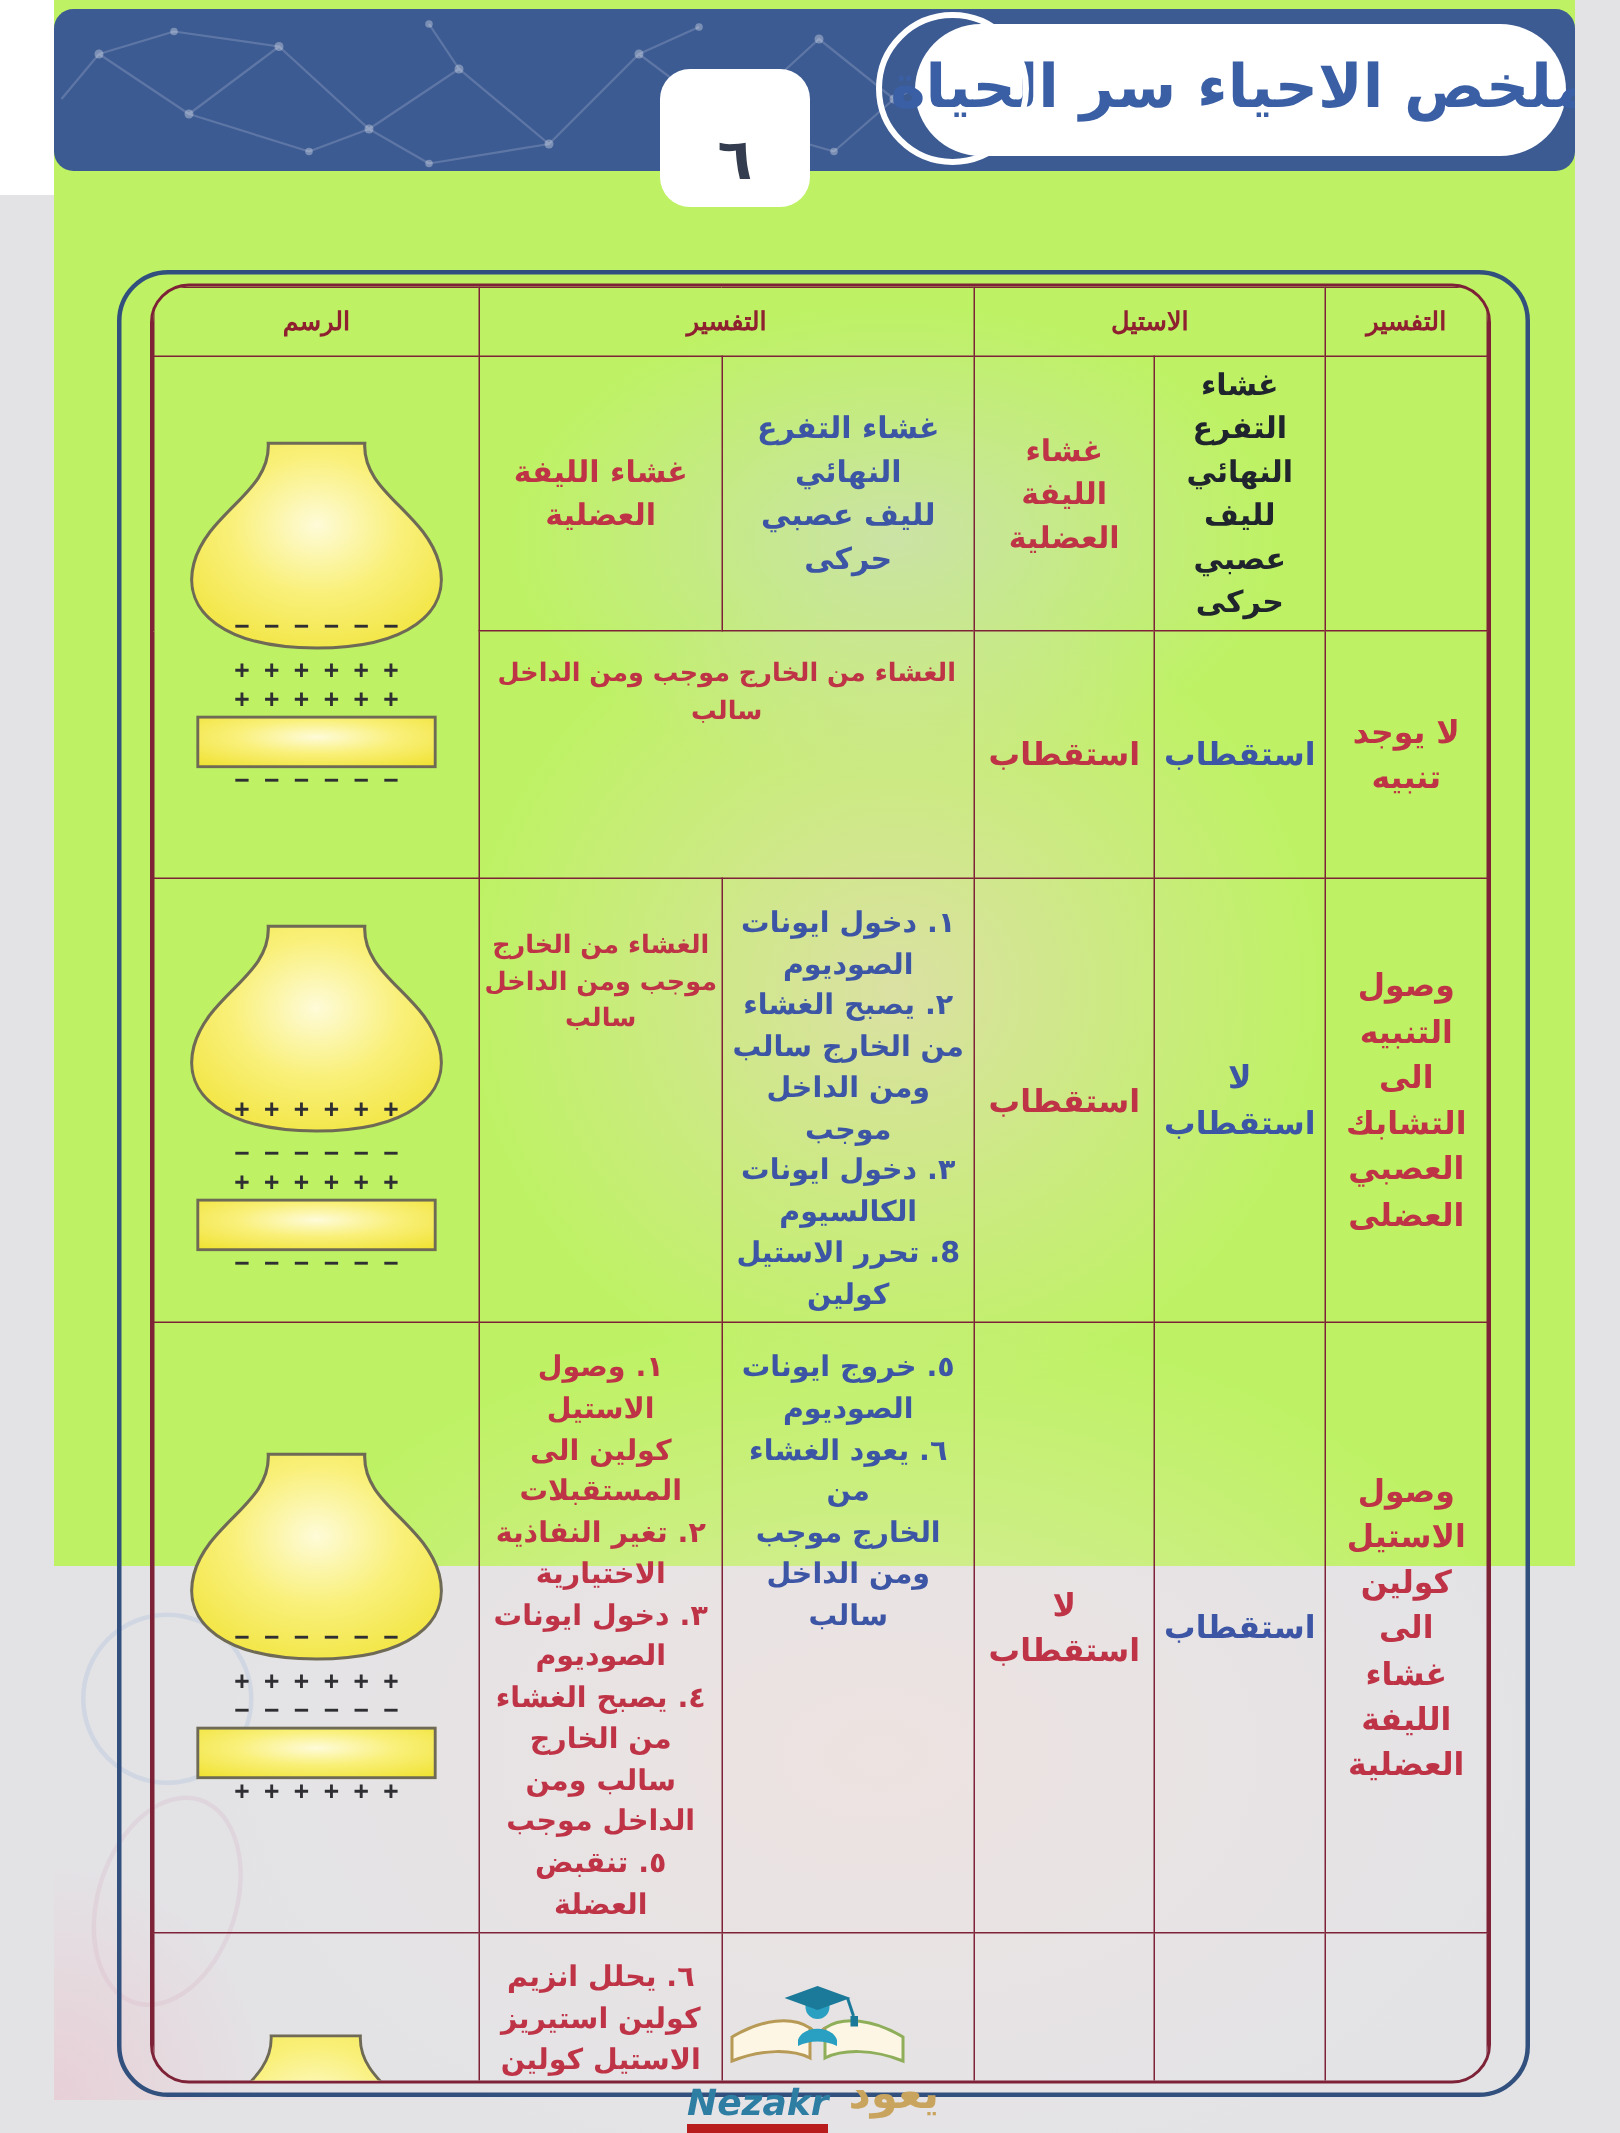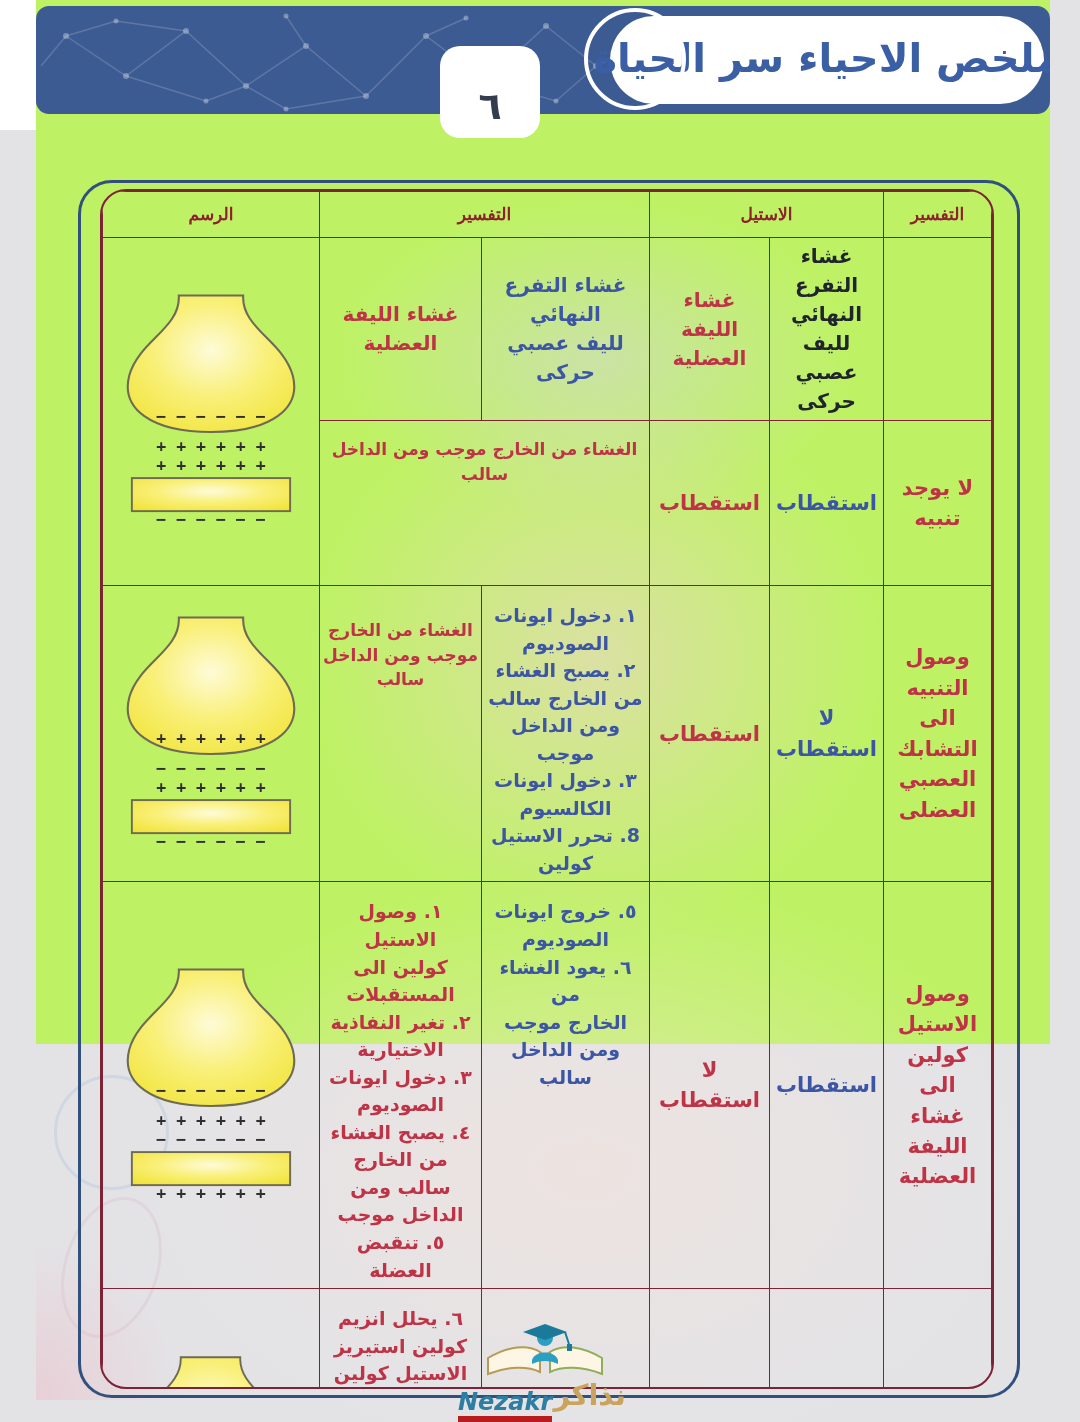--- a/index.html
+++ b/index.html
@@ -372,16 +372,16 @@
     <path d="M8,36 C28,24 48,22 60,30 L60,50 C48,44 28,44 8,52 Z" fill="#fdf6e4" stroke="#b79a55" stroke-width="2"></path>
     <path d="M122,36 C102,24 82,22 70,30 L70,50 C82,44 102,44 122,52 Z" fill="#fdf6e4" stroke="#8fae5a" stroke-width="2"></path>
     <path d="M60,30 L65,34 L70,30" fill="none" stroke="#b79a55" stroke-width="2"></path>
     <circle cx="65" cy="16" r="8" fill="#29a0c2"></circle>
     <path d="M52,38 C55,28 75,28 78,38 L78,42 C70,38 60,38 52,42 Z" fill="#29a0c2"></path>
     <polygon points="43,10 65,2 87,10 65,18" fill="#1b7a99"></polygon>
     <line x1="85" y1="10" x2="89" y2="22" stroke="#1b7a99" stroke-width="2"></line>
     <rect x="87" y="22" width="5" height="7" fill="#1b7a99"></rect>
   </svg>
   <div class="logo-words">
-    <span class="logo-ar">نذاكر</span>
+    <span class="logo-ar">يعود</span>
     <span class="logo-en">Nezakr</span>
   </div>
 </div>
 
 </body></html>

